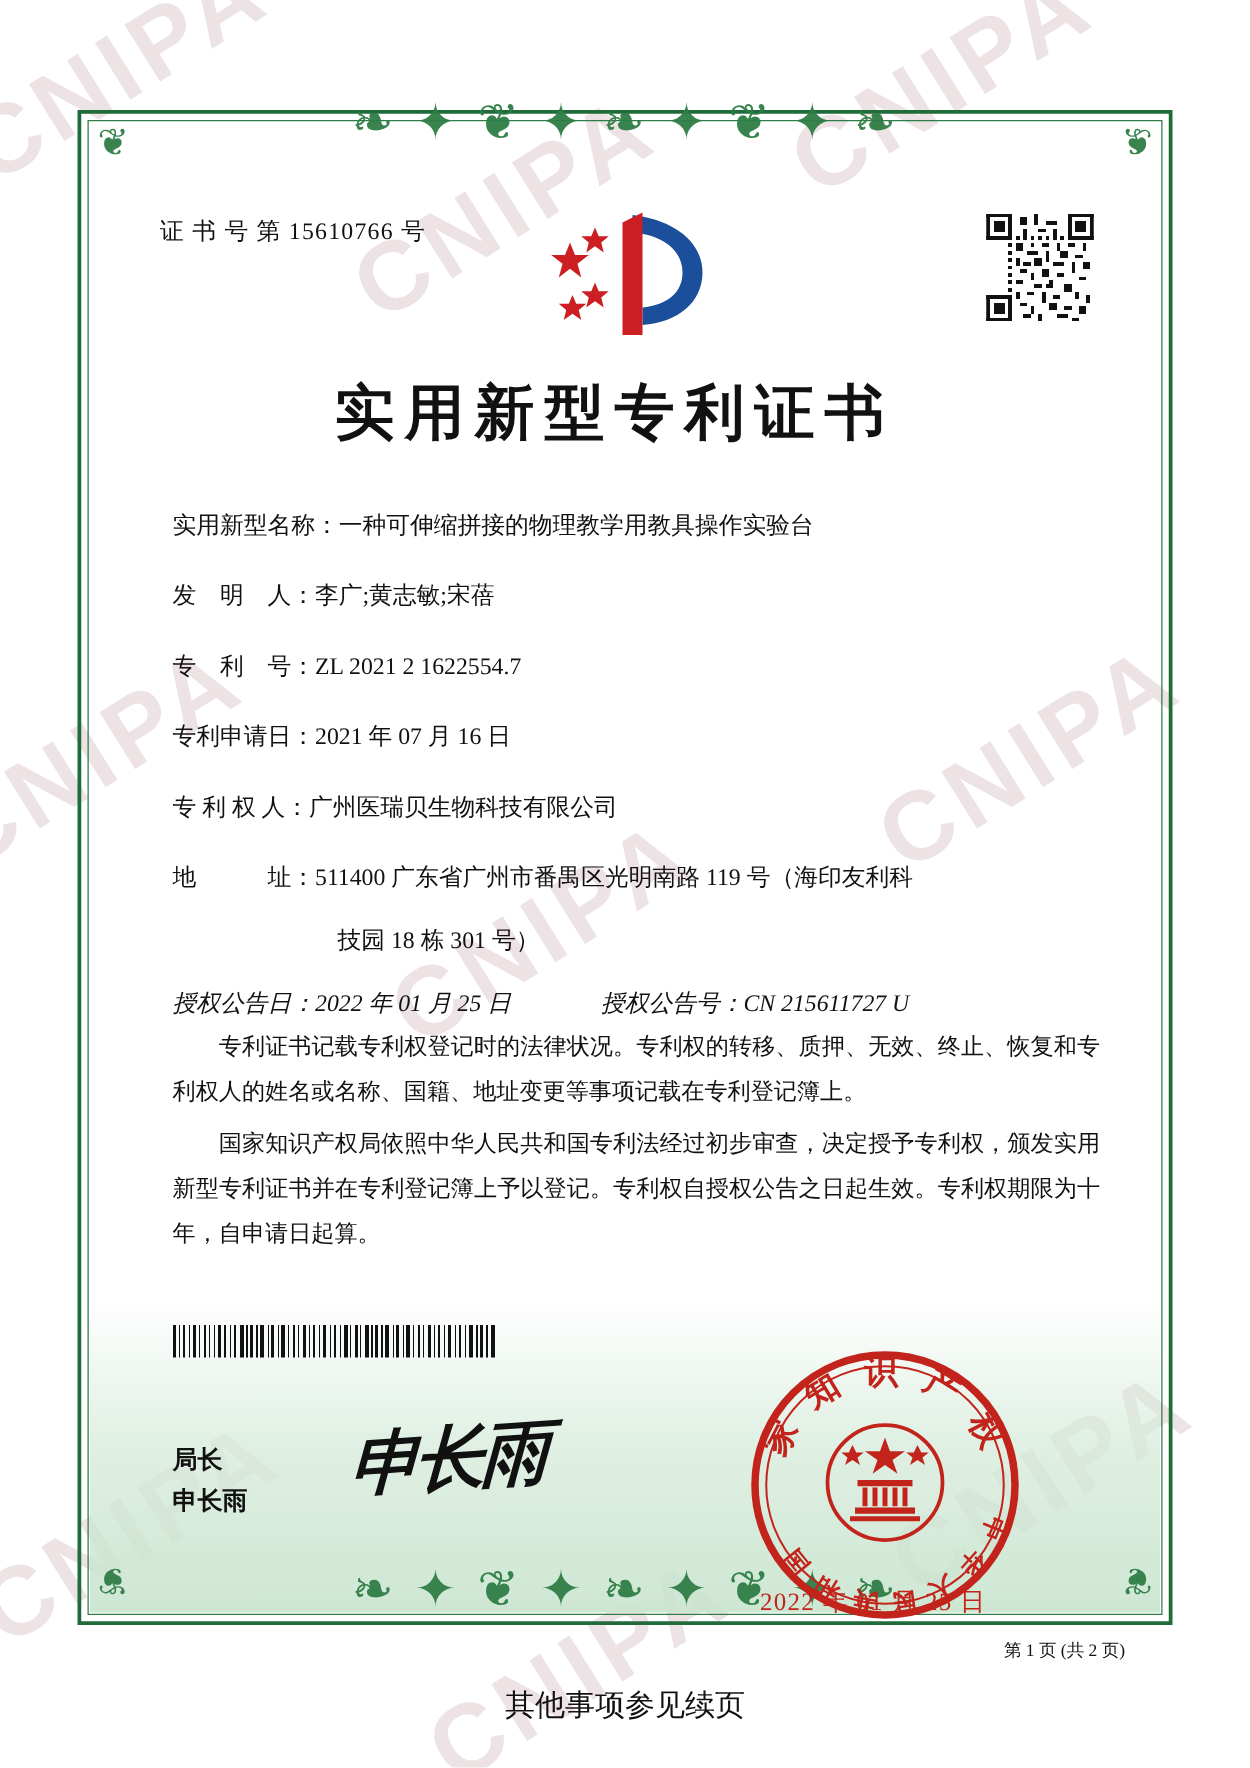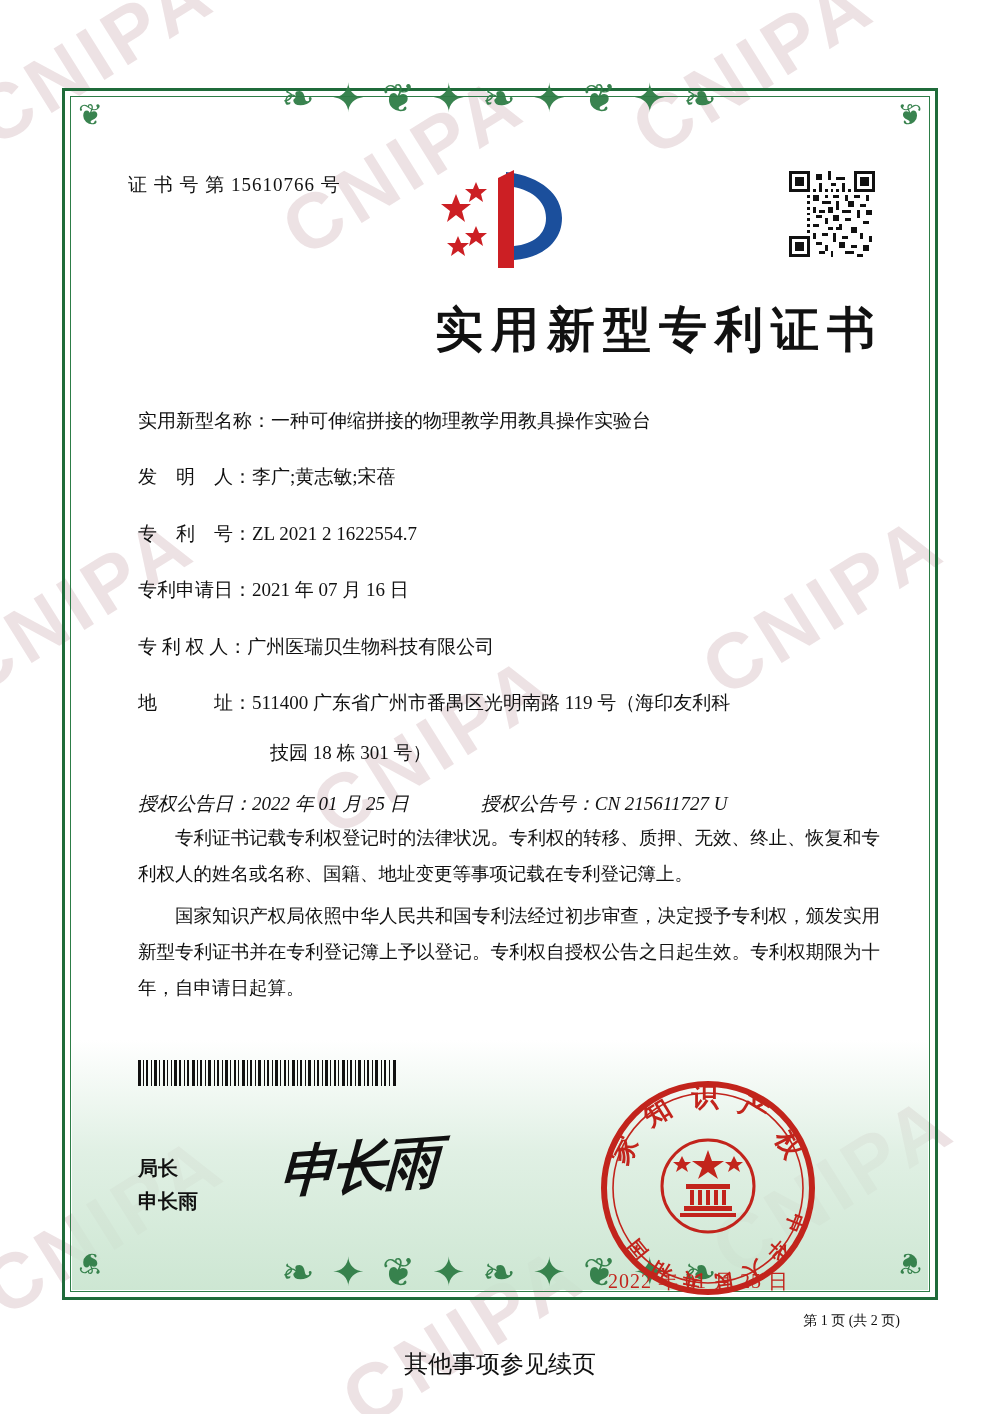--- a/index.html
+++ b/index.html
@@ -128,21 +128,21 @@
     transform: translateX(-50%);
     top: 44px;
     width: 180px;
     height: 110px;
   }
 
   .title {
     position: absolute;
     left: 0; right: 17px;
     top: 178px;
-    text-align: right;
+    text-align: center;
     font-size: 48px;
     font-weight: bold;
     letter-spacing: 8px;
     font-family: "Liberation Serif", "DejaVu Serif", serif;
     color: #111;
   }
 
   .fields {
     position: absolute;
     left: 38px;

